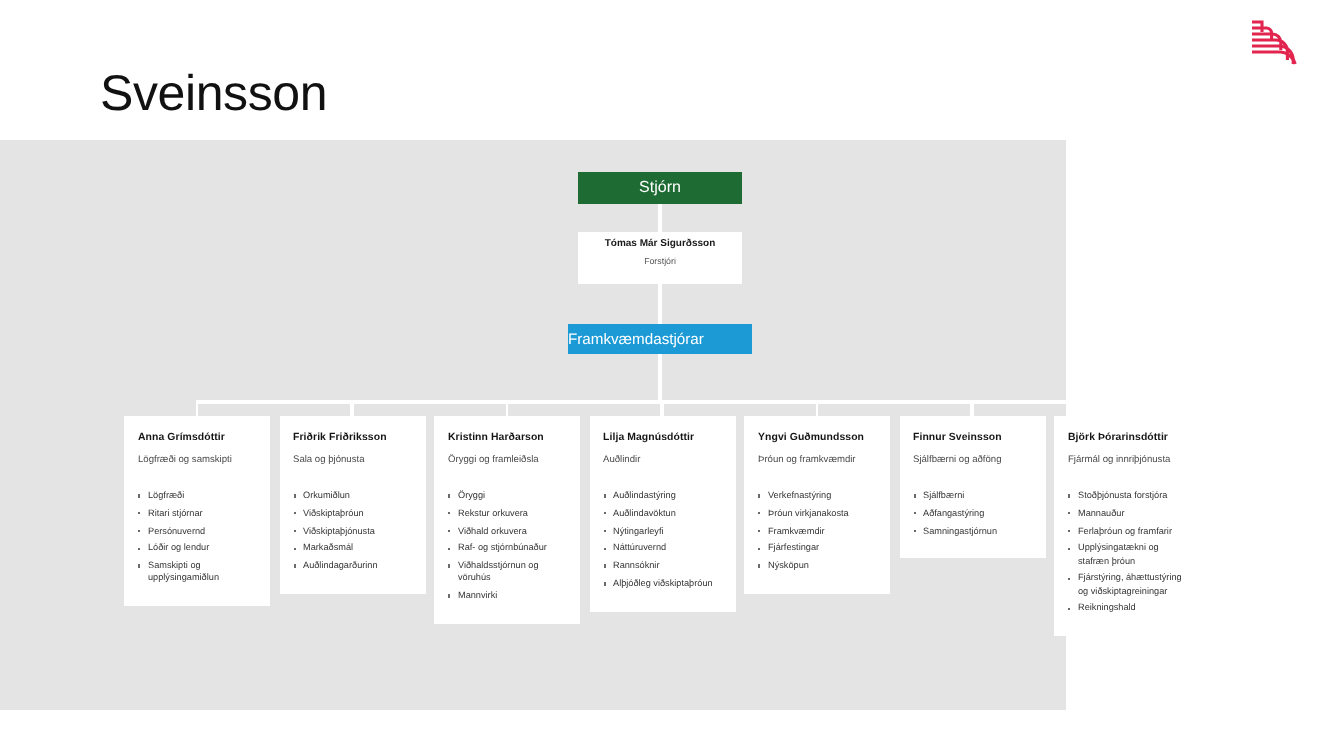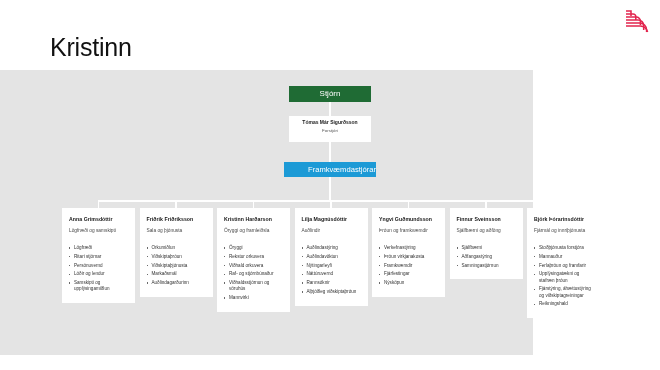--- a/index.html
+++ b/index.html
@@ -32,21 +32,21 @@
   }
   .box-ceo{
     position:absolute;left:289px;top:46px;width:82px;height:26px;
     background:#ffffff;text-align:center;padding-top:3px;box-sizing:border-box;
   }
   .box-ceo .nm{font-size:5px;font-weight:bold;color:#1a1a1a;line-height:7px;}
   .box-ceo .rl{font-size:4.4px;color:#555555;line-height:7px;margin-top:1px;}
   .box-fram{
     position:absolute;left:284px;top:92px;width:92px;height:15px;
     background:#1c9ad6;color:#ffffff;
-    font-size:7.6px;line-height:15px;text-align:right;
+    font-size:7.6px;line-height:15px;text-align:left;
   }
 
   
   .ln{position:absolute;background:#ffffff;}
   .v-stem-1{left:329px;top:32px;width:1.6px;height:14px;}
   .v-stem-2{left:329px;top:72px;width:1.6px;height:20px;}
   .v-stem-3{left:329px;top:107px;width:1.6px;height:23px;}
   .h-bus{left:98px;top:130px;width:464px;height:1.6px;}
 
   
@@ -74,21 +74,21 @@
     content:"";position:absolute;left:0px;top:2.2px;
     width:1.4px;height:1.4px;background:#6b6b6b;
   }
 </style>
 </head>
 <body>
 
 <div class="slide">
 
   <div class="header">
-    <div class="page-title">Kristinn</div>
+    <div class="page-title">Sveinsson</div>
     <div class="logo">
       <svg width="30" height="30" viewBox="0 0 30 30" aria-hidden="true">
         <g fill="none" stroke="#e2254e" stroke-width="1.55">
           <path d="M6 5 H11 V10"></path>
           <path d="M6 8 H13.2 A2.6 2.6 0 0 1 15.8 10.6 V14"></path>
           <path d="M6 11 H16.2 A4.2 4.2 0 0 1 20.4 15.2 V19"></path>
           <path d="M6 14 H18.1 A5.6 5.6 0 0 1 23.7 19.6 V24"></path>
           <path d="M6 17 H19.6 A7 7 0 0 1 26.6 24 V26"></path>
           <path d="M6 20 H20.4 A8.2 8.2 0 0 1 27.6 26 "></path>
         </g>

